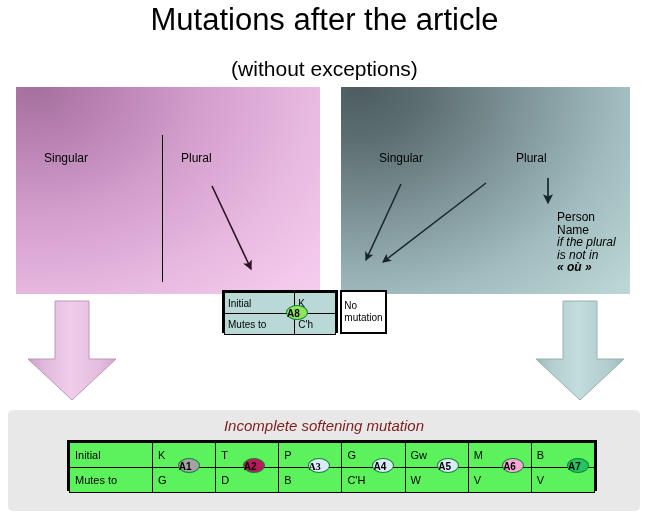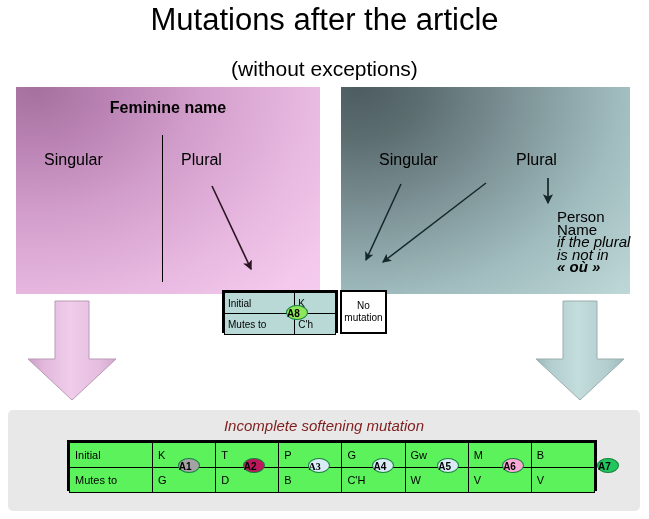--- a/index.html
+++ b/index.html
@@ -72,42 +72,42 @@
     position: absolute;
     width: 100%;
     text-align: center;
     top: 12px;
     font-size: 16px;
     font-weight: bold;
     color: #000;
   }
   .panel-sub {
     position: absolute;
-    font-size: 16px;
+    font-size: 12px;
     color: #000;
     white-space: nowrap;
   }
   #fem-singular { left: 28px; top: 64px; }
   #fem-plural   { left: 165px; top: 64px; }
   #mas-singular { left: 38px; top: 64px; }
   #mas-plural   { left: 175px; top: 64px; }
 
   #fem-divider {
     position: absolute;
     left: 146px; top: 48px;
     width: 1px; height: 147px;
     background: #000;
   }
 
   
   #person-note {
     position: absolute;
     left: 216px; top: 124px;
     width: 80px;
-    font-size: 15px;
+    font-size: 12px;
     line-height: 12.5px;
     color: #000;
   }
   #person-note .plain { font-style: normal; }
   #person-note .ital  { font-style: italic; }
   #person-note .bold-ital { font-style: italic; font-weight: bold; }
 
   
   .panel-svg {
     position: absolute;
@@ -164,21 +164,20 @@
     width: 47px; height: 44px;
     box-sizing: border-box;
     border: 2px solid #000;
     background: #ffffff;
     font-size: 10px;
     line-height: 12px;
     color: #000;
     display: flex;
     align-items: center;
     justify-content: center;
-    text-align: center;
   }
 
   
   .block-arrow {
     position: absolute;
     width: 92px;
     height: 100px;
     overflow: visible;
   }
   #arrow-left  { left: 26px;  top: 301px; }
@@ -236,21 +235,20 @@
 </style>
 </head>
 <body>
 
 <div id="title-block">
   <div id="main-title">Mutations after the article</div>
   <div id="subtitle">(without exceptions)</div>
 </div>
 
 <div id="feminine-panel" class="gender-panel">
-  <div class="panel-title">Feminine name</div>
   <div id="fem-singular" class="panel-sub">Singular</div>
   <div id="fem-plural" class="panel-sub">Plural</div>
   <div id="fem-divider"></div>
   <svg class="panel-svg" viewBox="0 0 304 207">
     <defs>
       <marker id="ahFem" markerWidth="7" markerHeight="7" refX="5.2" refY="3" orient="auto">
         <path d="M0,0 L6,3 L0,6 L1.4,3 z" fill="#2a1520"></path>
       </marker>
     </defs>
     <line x1="196" y1="99" x2="235" y2="182" stroke="#2a1520" stroke-width="1.6" marker-end="url(#ahFem)"></line>
@@ -358,16 +356,16 @@
           </tr>
     </tbody>
       </table>
     <div class="badge-wrap" id="badge-layer">
         <div class="badge badge-blue" style="background: #a3a3a3; left: 108.857px; top: 16px;">A1</div>
         <div class="badge badge-blue" style="background: #be185d; left: 173.714px; top: 16px;">A2</div>
         <div class="badge badge-blue" style="background: rgb(216, 236, 245); left: 238.571px; top: 16px; font-family: Liberation Serif, serif;">A3</div>
         <div class="badge badge-blue" style="background: rgb(216, 236, 245); left: 303.429px; top: 16px;">A4</div>
         <div class="badge badge-blue" style="background: rgb(216, 236, 245); left: 368.286px; top: 16px;">A5</div>
         <div class="badge badge-blue" style="background: #f9a8d4; left: 433.143px; top: 16px;">A6</div>
-        <div class="badge badge-blue" style="background: #22c55e; left: 498px; top: 16px; margin-left: 30px;">A7</div>
+        <div class="badge badge-blue" style="background: #22c55e; left: 498px; top: 16px;">A7</div>
       </div>
   </div>
 </div>
 
 </body></html>

